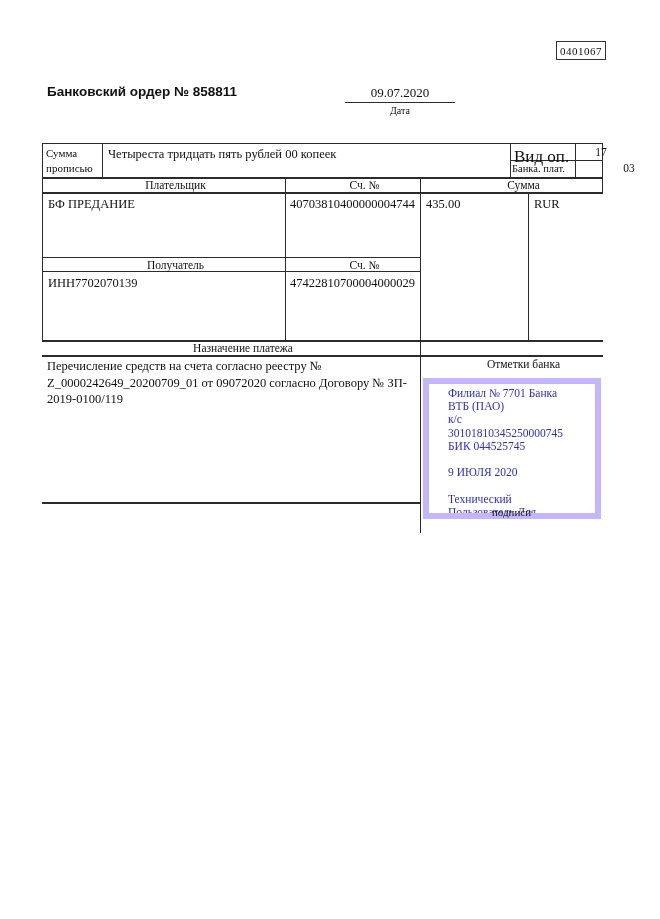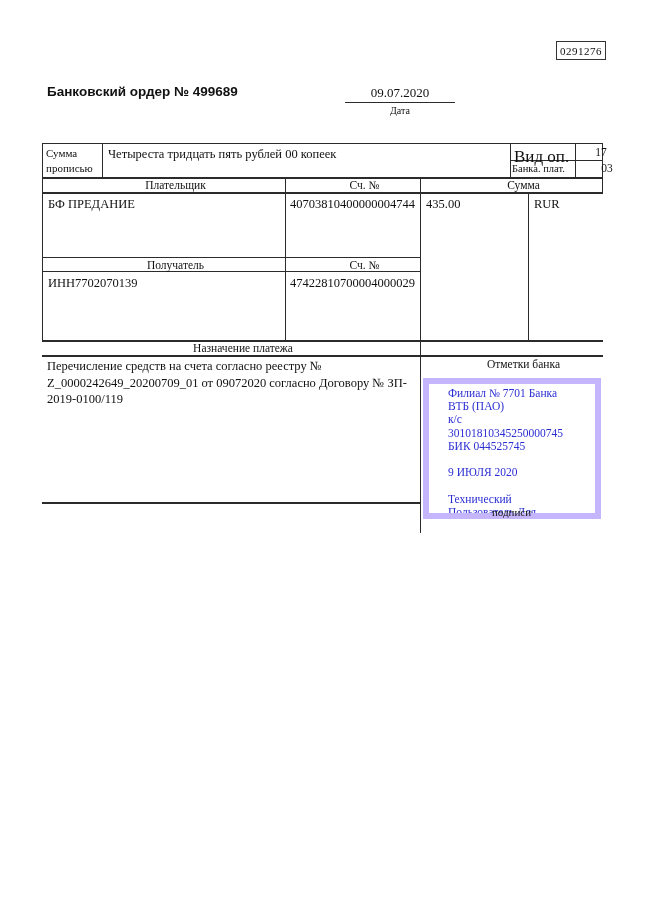--- a/index.html
+++ b/index.html
@@ -35,23 +35,23 @@
     position:absolute;left:47px;top:358px;width:372px;
     font-size:12.5px;line-height:16.5px;white-space:pre-line;
   }
 </style>
 </head>
 <body>
 
 <div class="page">
 
   <div class="code-box">
-    <span>0291276</span>
+    <span>0401067</span>
   </div>
-  <div class="title">Банковский ордер № 499689</div>
+  <div class="title">Банковский ордер № 858811</div>
   <div class="date-val">09.07.2020</div>
   <div class="hline" style="left:345px;top:102px;width:110px;"></div>
   <div class="date-label">Дата</div>
 
   <div class="hline" style="left:42px;top:143px;width:561px;"></div>
   <div class="hline" style="left:510px;top:160px;width:93px;"></div>
   <div class="hline thick" style="left:42px;top:177px;width:561px;"></div>
   <div class="hline thick" style="left:42px;top:192px;width:561px;"></div>
   <div class="hline" style="left:42px;top:257px;width:378px;"></div>
   <div class="hline" style="left:42px;top:271px;width:378px;"></div>
@@ -67,21 +67,21 @@
   <div class="vline" style="left:510px;top:143px;height:34px;"></div>
   <div class="vline" style="left:575px;top:143px;height:34px;"></div>
   <div class="vline" style="left:602px;top:143px;height:49px;"></div>
 
   <div class="sum-label">Сумма
 прописью</div>
   <div class="t" style="left:108px;top:147px;">Четыреста тридцать пять рублей 00 копеек</div>
   <div class="t small" style="left:514px;top:146px;">Вид оп.</div>
   <div class="hdr" style="left:575px;top:146px;width:28px;">17</div>
   <div class="t" style="left:512px;top:162px;font-size:10.5px;">Банка. плат.</div>
-  <div class="hdr" style="left:548px;top:162px;width:14px;padding-left:40px;">03</div>
+  <div class="hdr" style="left:570px;top:162px;width:14px;padding-left:40px;">03</div>
 
   <div class="hdr" style="left:42px;top:179px;width:243px;">Плательщик</div>
   <div class="hdr" style="left:285px;top:179px;width:135px;">Сч. №</div>
   <div class="hdr" style="left:420px;top:179px;width:183px;">Сумма</div>
 
   <div class="t" style="left:48px;top:197px;">БФ ПРЕДАНИЕ</div>
   <div class="t" style="left:290px;top:197px;">40703810400000004744</div>
   <div class="t" style="left:426px;top:197px;">435.00</div>
   <div class="t" style="left:534px;top:197px;">RUR</div>
 

